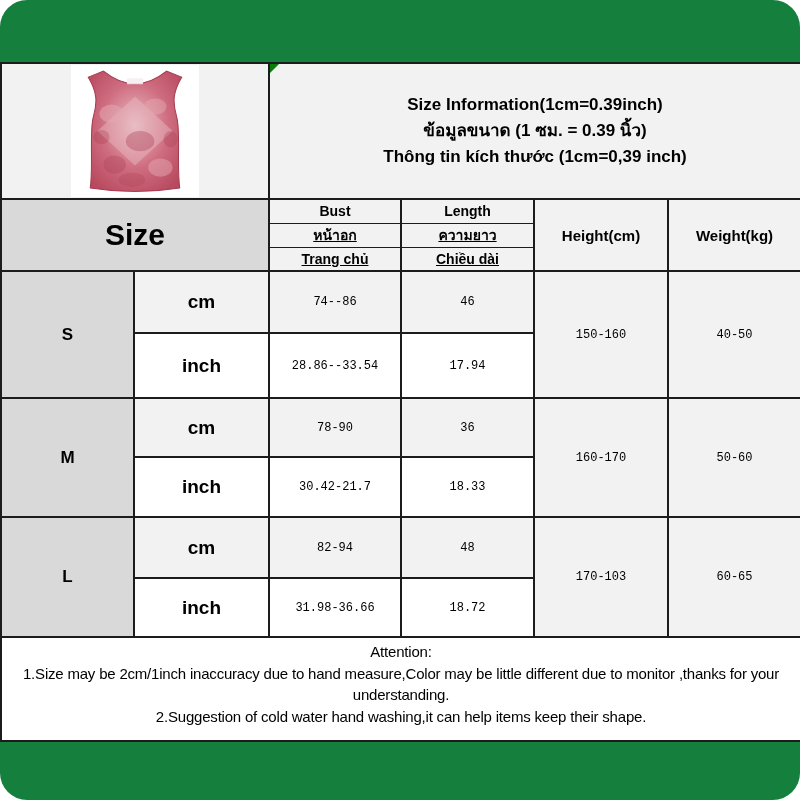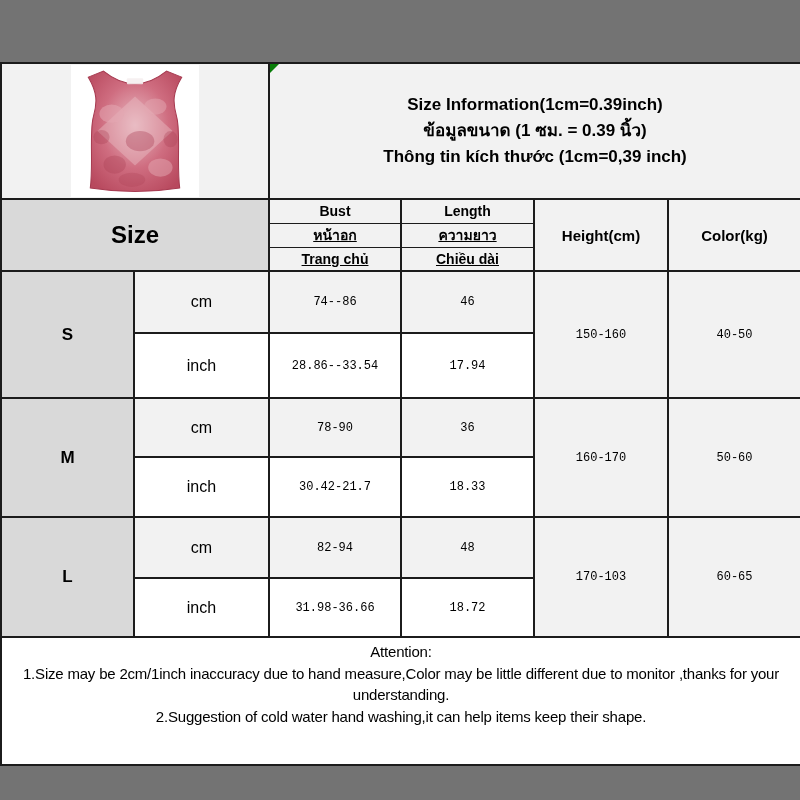--- a/index.html
+++ b/index.html
@@ -1,66 +1,66 @@
 <!DOCTYPE html>
 <html style="--border: #1c1c1c; --cell-gray: #d9d9d9; --cell-light: #f2f2f2; --cell-white: #ffffff; --text: #000000; --marker-green: #077d07; --shirt-edge: #b8495e; --shirt-mid: #cf6d80; --shirt-light: #e9bcc4; --shirt-dark: #a63a50;"><head>
 <meta charset="utf-8">
 <style>
   html,body{margin:0;padding:0;background:#ffffff;}
   body{
     width:800px;height:800px;overflow:hidden;
     font-family:"Liberation Sans","DejaVu Sans",sans-serif;
     color:var(--text,#000);
   }
-  .page{position:relative;width:800px;height:800px;background:#737373;}
+  .page{position:relative;width:800px;height:800px;background:#15803d;border-radius:27px;}
 
   table.size-chart{
     position:absolute;top:62px;left:0;width:800px;
     border-collapse:collapse;table-layout:fixed;
   }
   td{
     border:2px solid var(--border,#1c1c1c);
     text-align:center;vertical-align:middle;
     padding:0;overflow:hidden;
   }
   .gray{background:var(--cell-gray,#d9d9d9);}
   .lite{background:var(--cell-light,#f2f2f2);}
   .white{background:var(--cell-white,#ffffff);margin-top:39px;}
 
   tr.r-img{height:136px;}
   tr.r-h{height:24px;}
   tr.r-scm{height:62px;}  tr.r-sin{height:65px;}
   tr.r-mcm{height:59px;}  tr.r-min{height:60px;}
   tr.r-lcm{height:61px;}  tr.r-lin{height:59px;}
-  tr.r-att{height:128px;}
+  tr.r-att{height:104px;}
 
   .thin-b{border-bottom-width:1px;margin-left:48px;}
   .thin-t{border-top-width:1px;text-decoration:underline;}
 
   
   .img-cell{position:relative;}
   .img-frame{
     width:128px;height:132px;margin:0 auto;background:#fff;
     display:flex;align-items:center;justify-content:center;
   }
 
   
   .info-cell{position:relative;}
   .info-line{font-weight:bold;font-size:17px;line-height:26px;}
   .corner-marker{
     position:absolute;top:0;left:0;width:0;height:0;
     border-top:9px solid var(--marker-green,#077d07);
     border-right:9px solid transparent;
   }
 
-  .size-head{font-weight:bold;font-size:24px;}
+  .size-head{font-weight:bold;font-size:30px;}
   .col-head{font-weight:bold;font-size:14px;}
   .hw-head{font-weight:bold;font-size:15px;margin-top:29px;}
   .size-letter{font-weight:bold;font-size:17px;}
-  .unit{font-weight:normal;font-size:16px;}
+  .unit{font-weight:bold;font-size:19px;}
   .val{font-size:12px;font-family:Liberation Mono, monospace;}
 
   .attn-cell{vertical-align:top;padding-top:3px;}
   .attn{
     font-size:15px;line-height:21.5px;letter-spacing:-0.2px;
     padding:0 8px;
   }
 </style>
 </head>
 <body>
@@ -116,21 +116,21 @@
         <div class="info-line">ข้อมูลขนาด (1 ซม. = 0.39 นิ้ว)</div>
         <div class="info-line">Thông tin kích thước (1cm=0,39 inch)</div>
       </td>
     </tr>
 
     <tr class="r-h">
       <td colspan="2" rowspan="3" class="gray size-head">Size</td>
       <td class="lite col-head thin-b">Bust</td>
       <td class="lite col-head thin-b">Length</td>
       <td rowspan="3" class="lite hw-head">Height(cm)</td>
-      <td rowspan="3" class="lite hw-head">Color(kg)</td>
+      <td rowspan="3" class="lite hw-head">Weight(kg)</td>
     </tr>
     <tr class="r-h">
       <td class="lite col-head thin-t thin-b">หน้าอก</td>
       <td class="lite col-head thin-t thin-b">ความยาว</td>
     </tr>
     <tr class="r-h">
       <td class="lite col-head thin-t">Trang chủ</td>
       <td class="lite col-head thin-t">Chiều dài</td>
     </tr>
 

